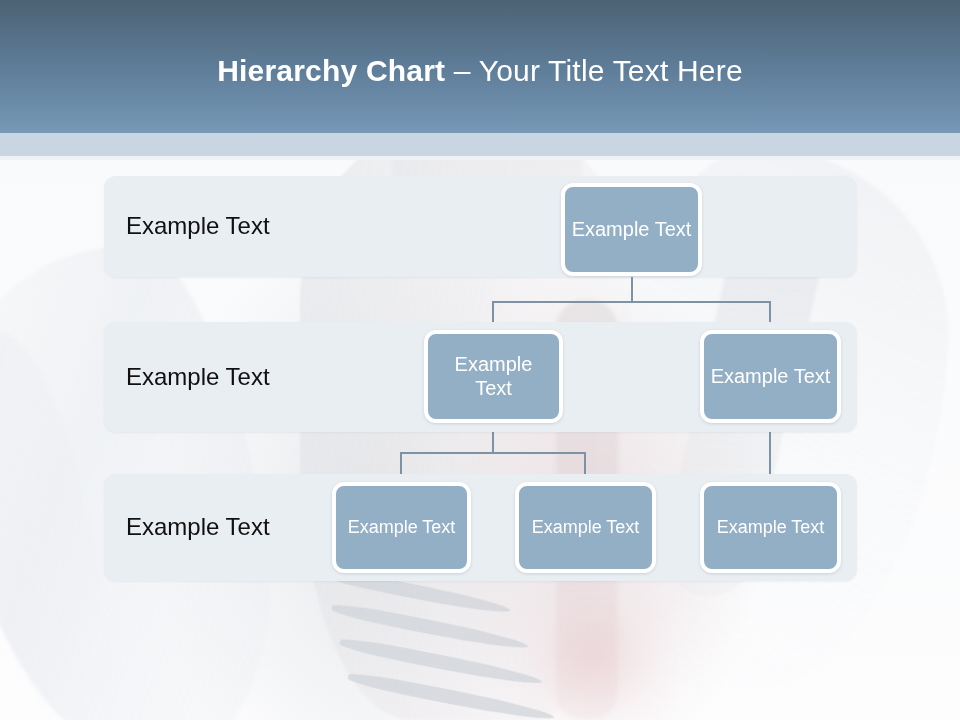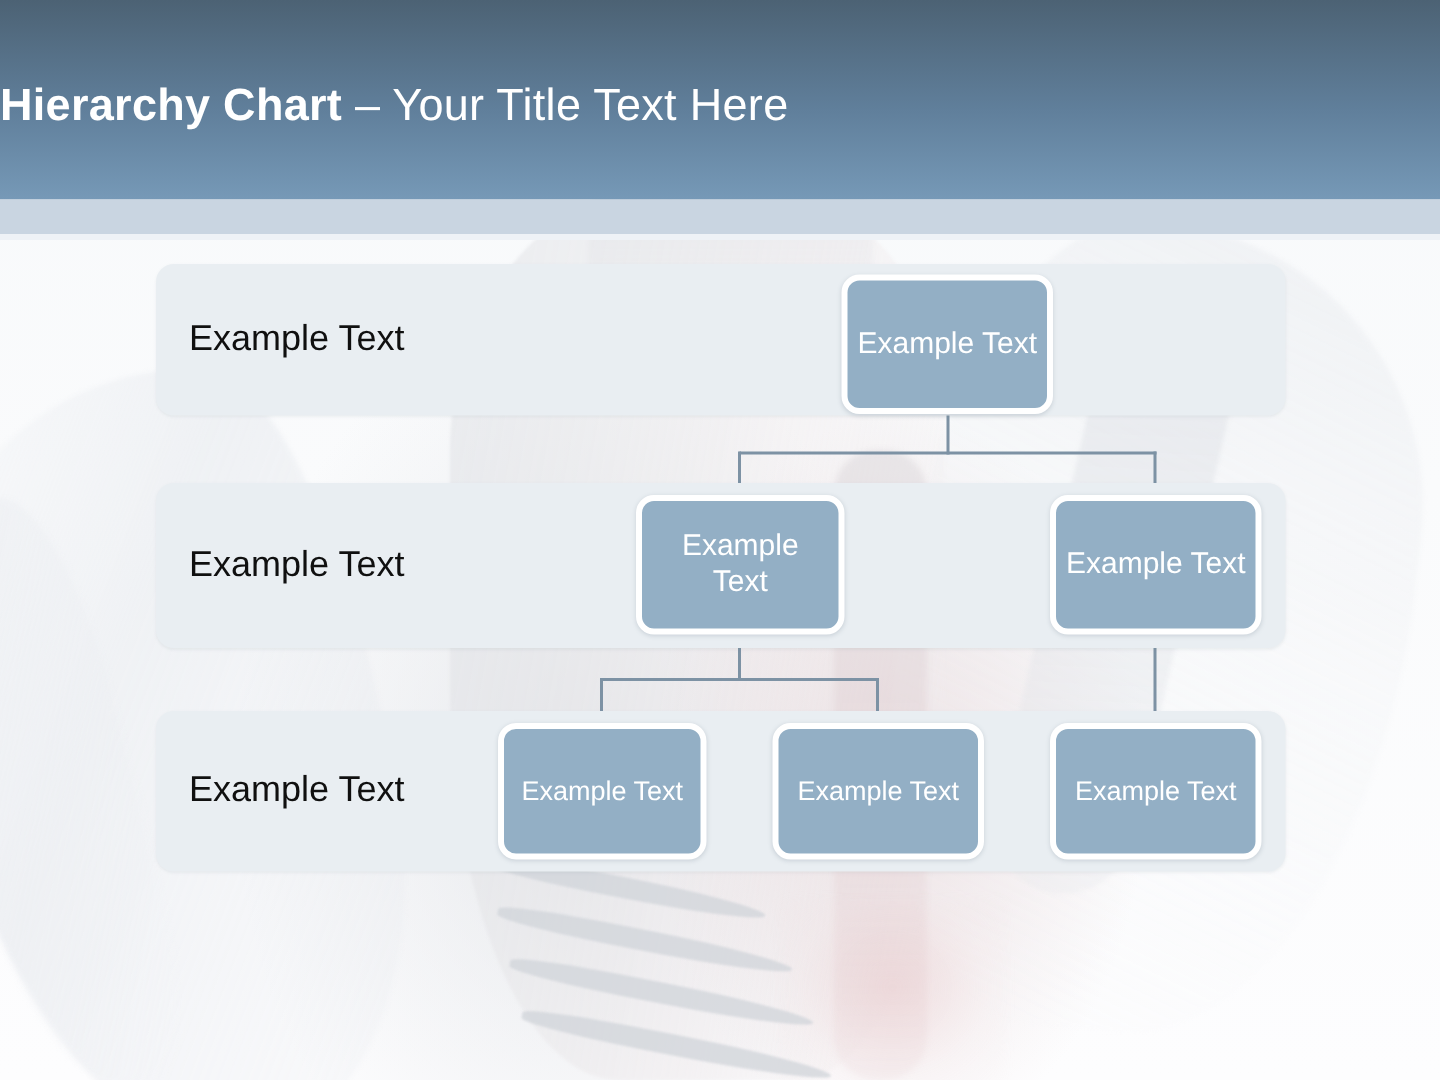--- a/index.html
+++ b/index.html
@@ -132,20 +132,21 @@
   .header-strip-lower {
     position: absolute;
     left: 0; top: 156px;
     width: 960px; height: 4px;
     background: #eef2f6;
   }
   .title {
     position: absolute;
     left: 0; top: 54px;
     width: 960px;
+    text-align: center;
     color: #ffffff;
     font-size: 30px;
     letter-spacing: 0.2px;
     white-space: nowrap;
   }
   .title .bold { font-weight: bold; }
   .title .light { font-weight: normal; }
 
   
   .band {

